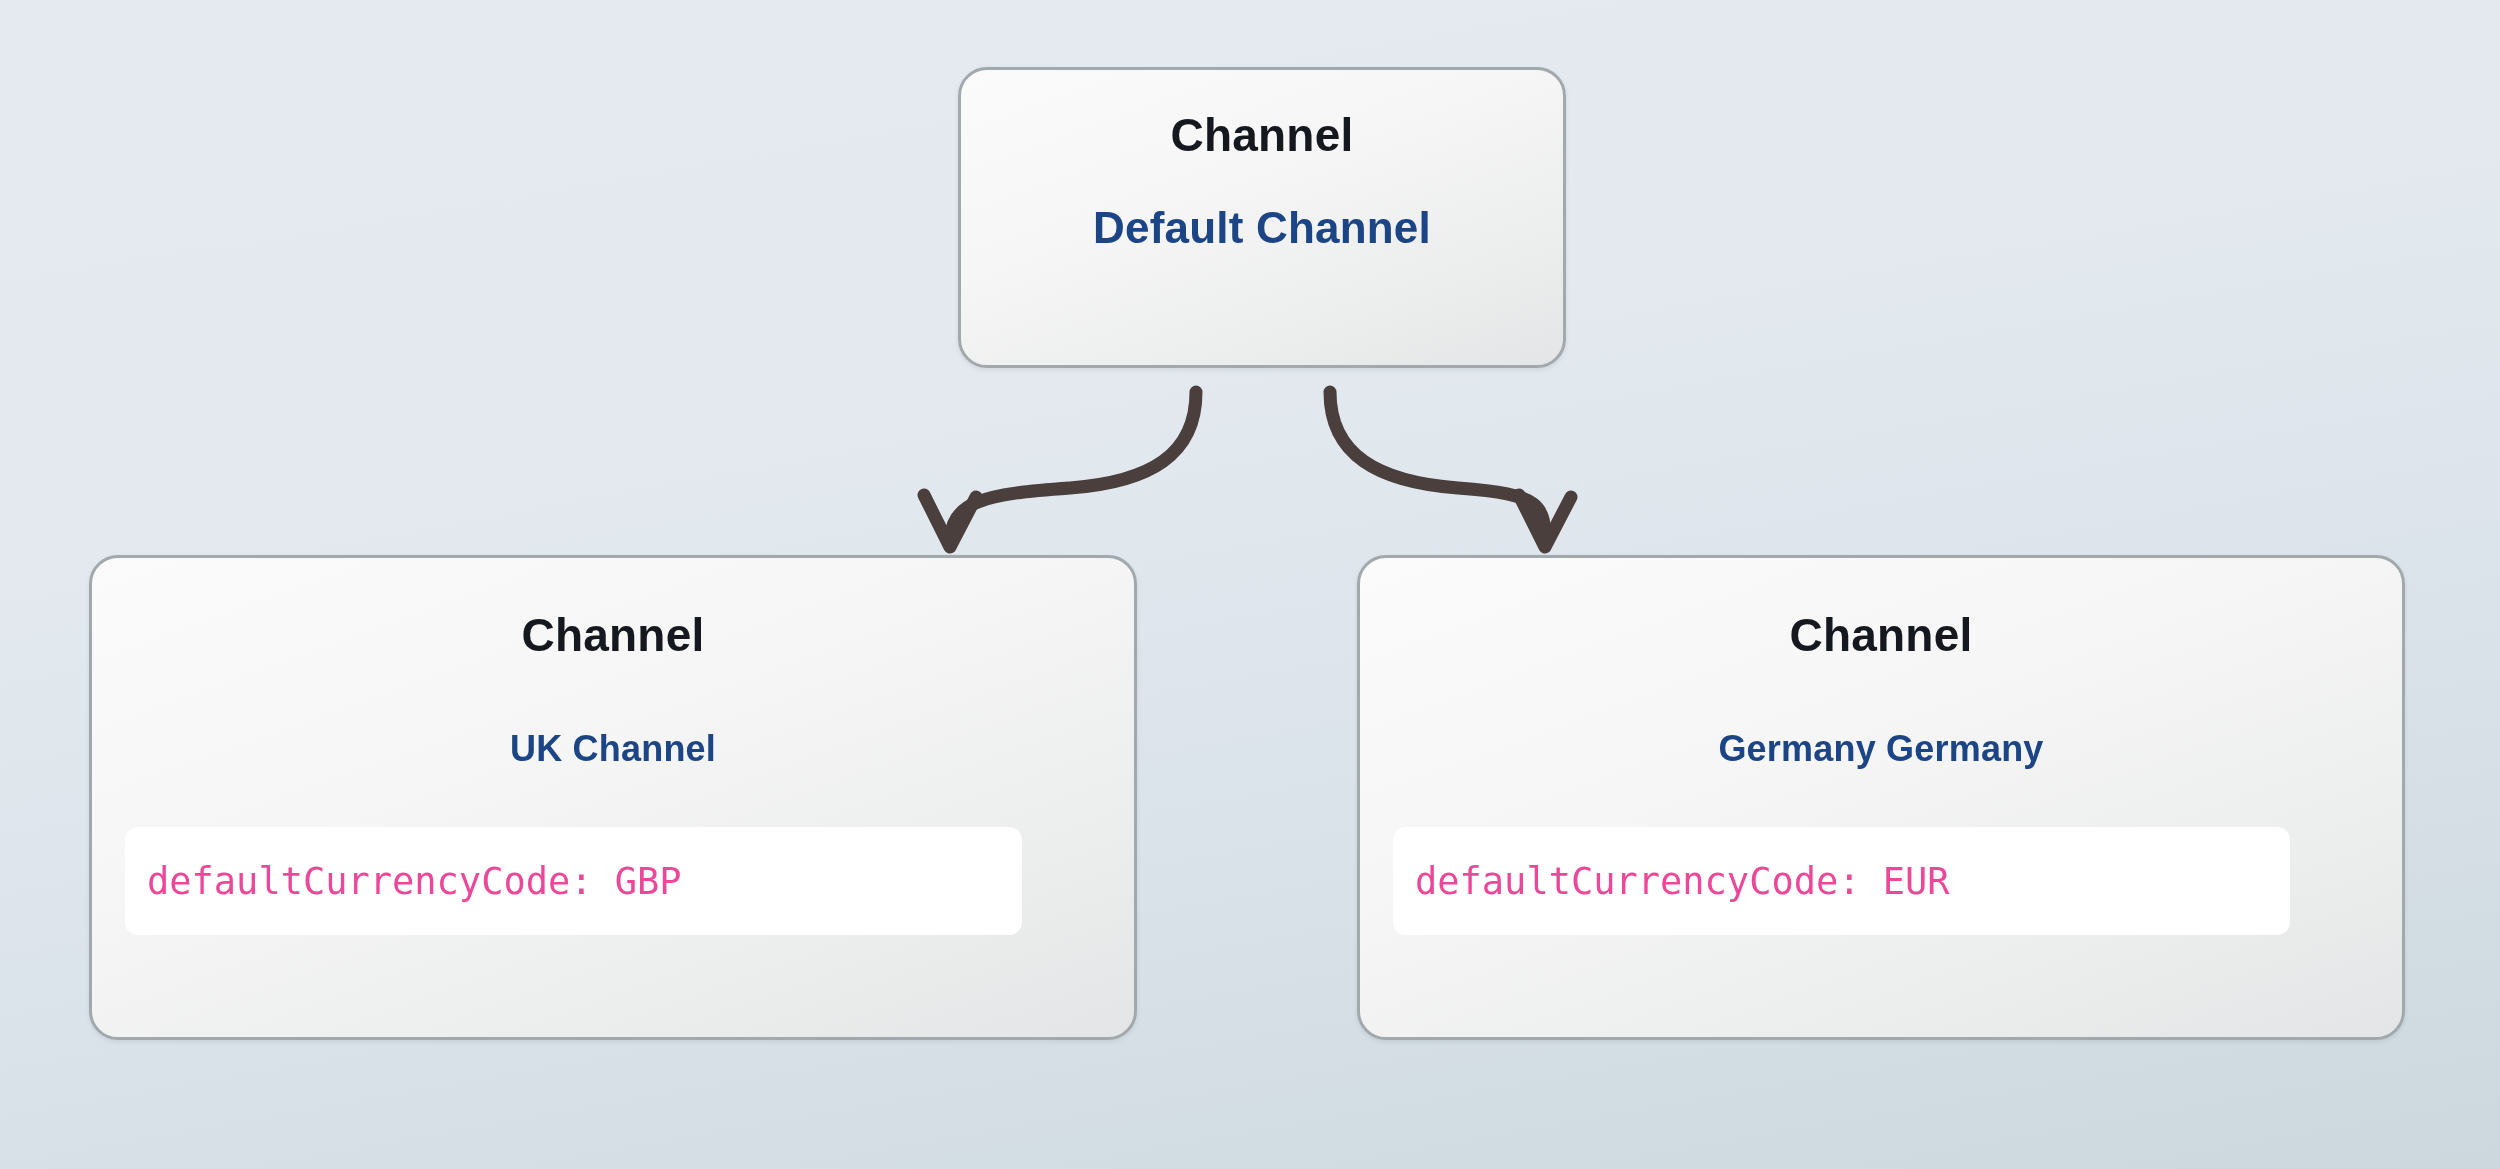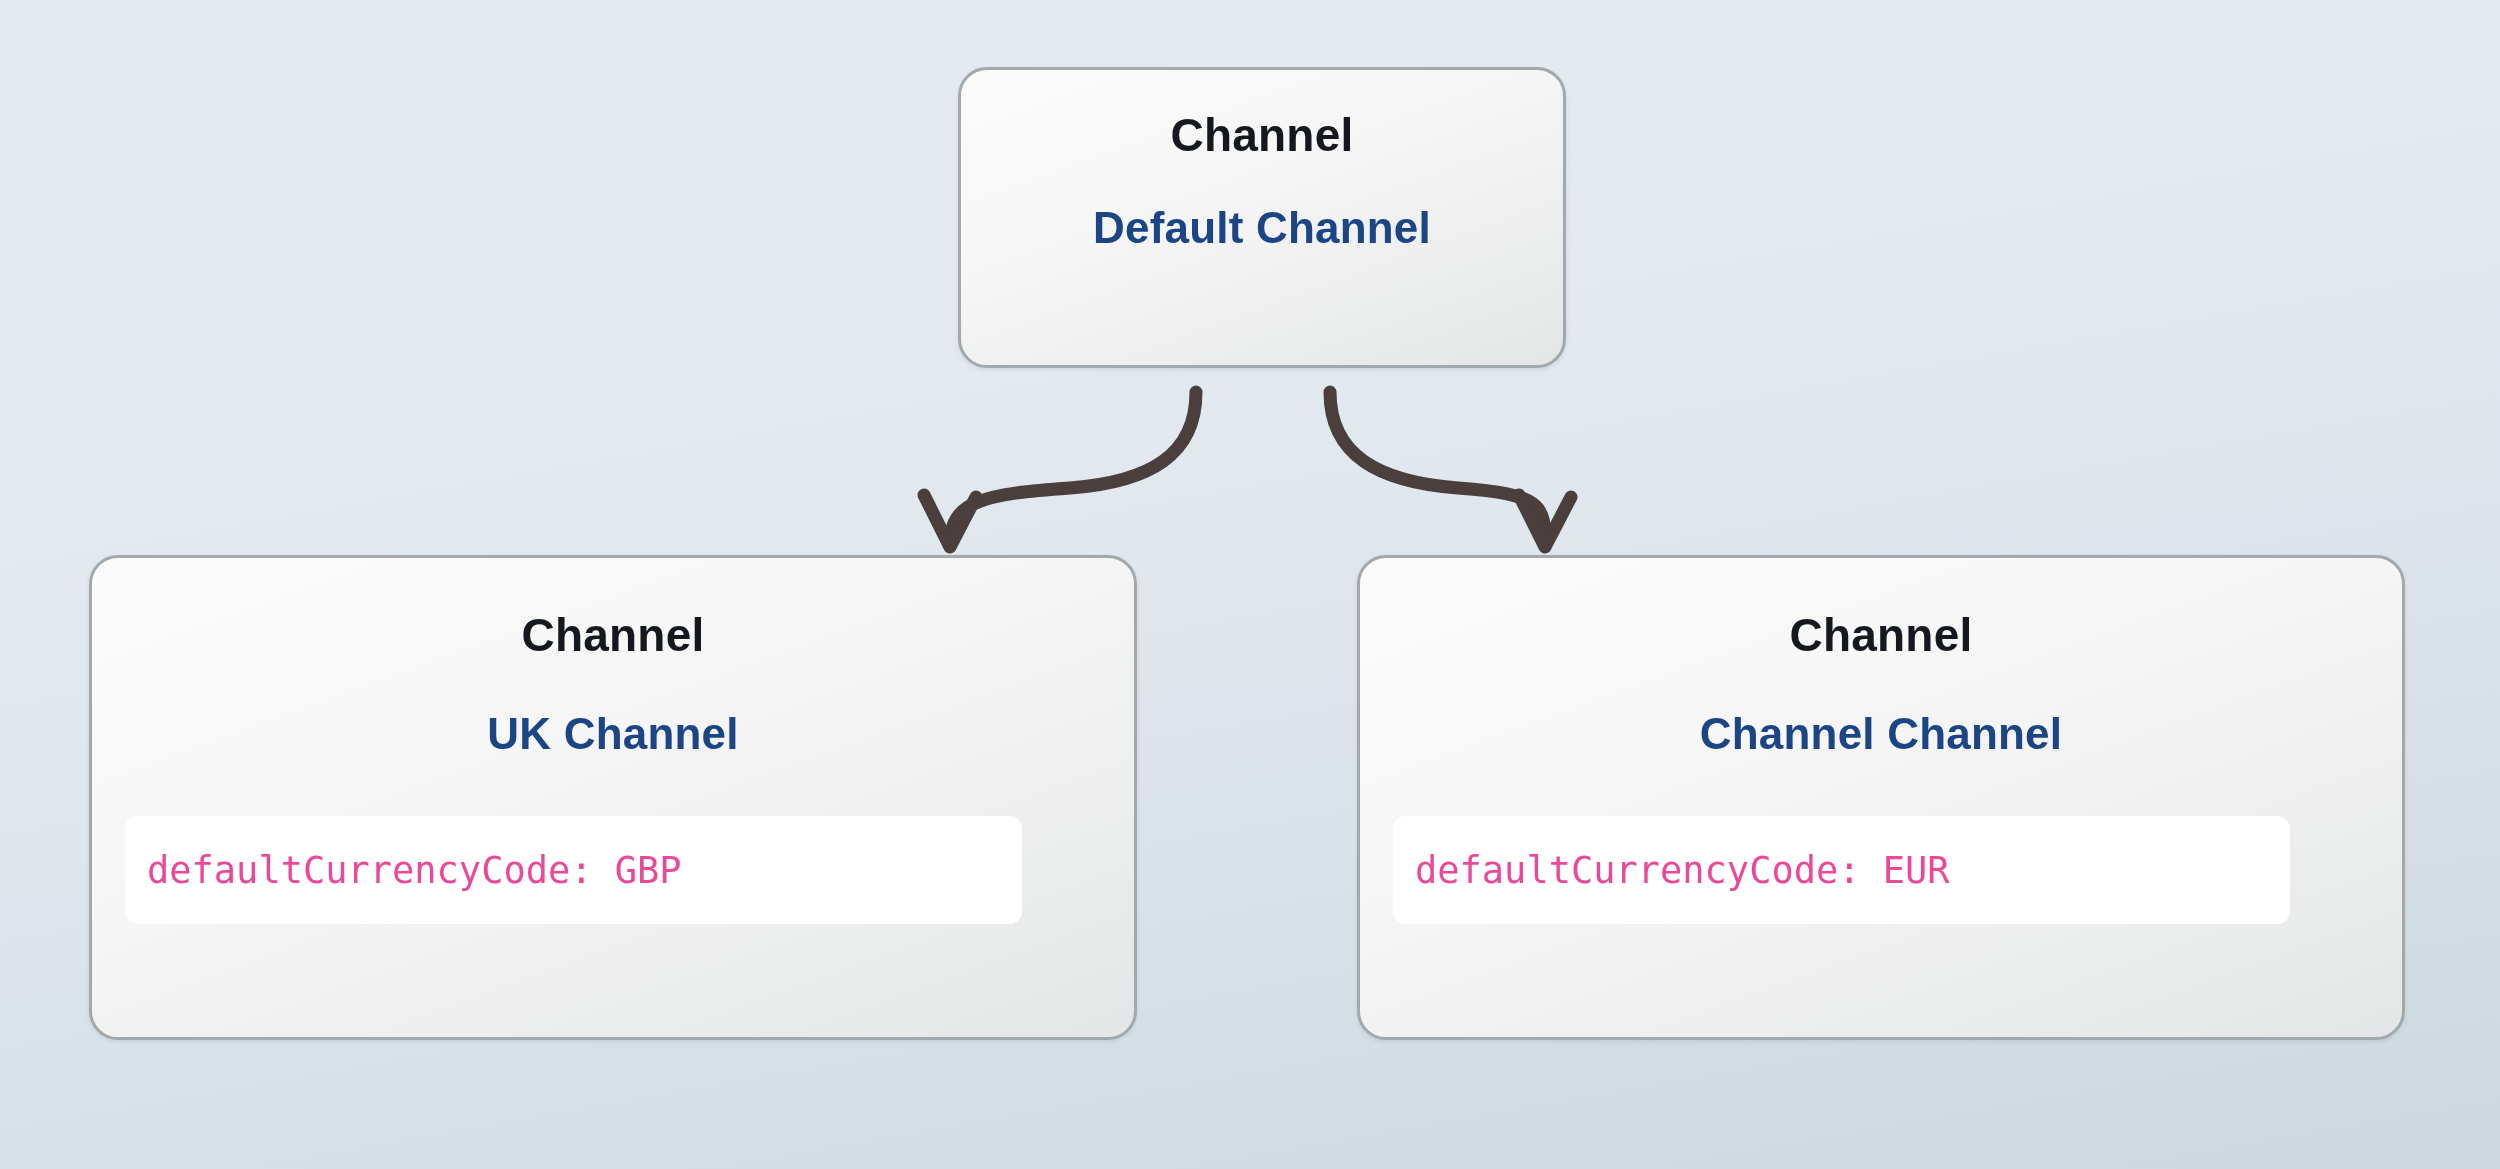--- a/index.html
+++ b/index.html
@@ -82,21 +82,21 @@
   
   .node-child {
     width: 1048px;
     height: 485px;
     top: 555px;
     padding-top: 54px;
   }
   #node-uk { left: 89px; }
   #node-de { left: 1357px; }
   .node-child .node-type { font-size: 46px; }
-  .node-child .node-name { font-size: 44px; margin-top: 54px; }
+  .node-child .node-name { font-size: 36px; margin-top: 73px; }
   .node-child .attrs { margin-top: 60px; padding-left: 66px; }
   .node-child .attr-chip {
     width: 897px;
     height: 108px;
     padding-left: 22px;
     font-size: 37px;
   }
 </style>
 </head>
 <body>
@@ -122,19 +122,19 @@
   <div class="node node-child" id="node-uk">
     <div class="node-type">Channel</div>
     <div class="node-name">UK Channel</div>
     <div class="attrs">
       <div class="attr-chip">defaultCurrencyCode: GBP</div>
     </div>
   </div>
 
   <div class="node node-child" id="node-de">
     <div class="node-type">Channel</div>
-    <div class="node-name">Channel Channel</div>
+    <div class="node-name">Germany Germany</div>
     <div class="attrs">
       <div class="attr-chip">defaultCurrencyCode: EUR</div>
     </div>
   </div>
 
 </div>
 
 </body></html>

